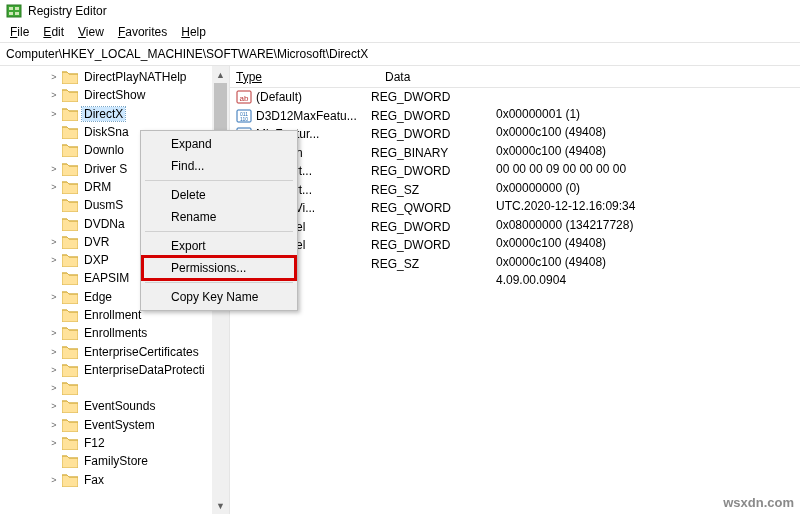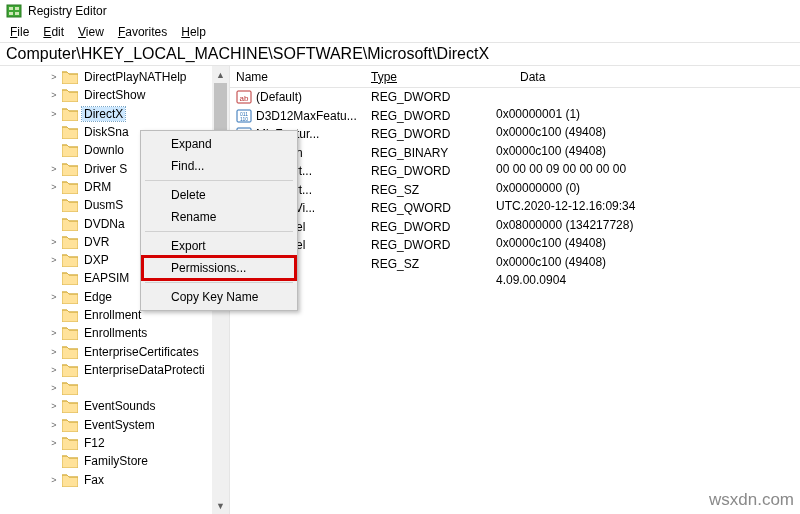--- a/index.html
+++ b/index.html
@@ -3,21 +3,21 @@
 <meta charset="utf-8">
 <style>
   * { box-sizing: border-box; font-family: "Segoe UI", Tahoma, sans-serif; }
   body { margin: 0; background: #fff; font-size: 12px; color: #000; width: 800px; height: 514px; overflow: hidden; position: relative; }
   .titlebar { height: 22px; display: flex; align-items: center; padding: 0 6px; }
   .titlebar .icon { width: 16px; height: 16px; margin-right: 6px; display: inline-block; }
   .titlebar .icon svg { width: 16px; height: 16px; }
   .menubar { height: 20px; display: flex; align-items: center; padding: 0 4px; gap: 2px; }
   .menubar .mitem { padding: 2px 6px; cursor: default; }
   .menubar .mitem .ul { text-decoration: underline; }
-  .addressbar { height: 24px; border-top: 1px solid #e5e5e5; border-bottom: 1px solid #e5e5e5; display: flex; align-items: center; padding: 0 6px; font-size: 16px; }
+  .addressbar { height: 24px; border-top: 1px solid #e5e5e5; border-bottom: 1px solid #e5e5e5; display: flex; align-items: center; padding: 0 6px; font-size: 12px; }
   .workarea { display: flex; height: calc(514px - 22px - 20px - 24px); }
   .treepane { width: 230px; border-right: 1px solid #e5e5e5; position: relative; overflow: hidden; }
   .treepane .scrollbar { position: absolute; right: 0; top: 0; width: 17px; height: 100%; background: #f0f0f0; display:flex; flex-direction:column; align-items:center; }
   .treepane .scrollbar .arrow { width:17px; height:17px; display:flex; align-items:center; justify-content:center; color:#606060; font-size:9px;}
   .treepane .scrollbar .track { flex:1; width:17px; position:relative;}
   .treepane .scrollbar .thumb { position:absolute; top:0; left:2px; width:13px; height:60px; background:#c2c2c2;}
   .tree { padding-top: 2px; }
   .node { height: 18.3px; display: flex; align-items: center; position: relative; white-space: nowrap; }
   .node .twisty { width: 12px; text-align: center; color: #6b6b6b; font-size: 10px; cursor: default; }
   .node .twisty.empty { visibility: hidden; }
@@ -38,21 +38,21 @@
   .row .cell.type { width: 125px; }
   .row .cell.data { flex: 1; margin-top: 33px; }
   .valicon { width:16px; height:16px; display:inline-block; flex-shrink:0;}
   .valicon svg { width:16px; height:16px; display:block;}
   
   .ctxmenu { position: absolute; left: 140px; top: 130px; width: 158px; background: #f0f0f0; border: 1px solid #bcbcbc; box-shadow: 2px 2px 4px rgba(0,0,0,.25); padding: 2px; z-index: 10; }
   .ctxmenu .ci { height: 22px; display: flex; align-items: center; padding: 0 22px 0 28px; position: relative; cursor: default; font-size:12px;}
   .ctxmenu .ci .sub { position:absolute; right:8px; font-size:10px; color:#404040;}
   .ctxmenu .sep { height: 1px; background: #d0d0d0; margin: 3px 2px; }
   .ctxmenu .ci.highlighted { outline: 3px solid #d40000; outline-offset: -1px; }
-  .watermark { position:absolute; right:6px; bottom:4px; font-size:17px; color:#8a8a8a;}
+  .watermark { position:absolute; right:6px; bottom:4px; font-size:13px; color:#8a8a8a;font-weight:bold;}
 </style>
 </head>
 <body>
 
 <div class="titlebar">
   <span class="icon">
     <svg viewBox="0 0 16 16">
         <rect x="1" y="2" width="14" height="12" fill="#3fa535" stroke="#2a7a22"></rect>
         <rect x="3" y="4" width="4" height="3" fill="#cde8b5"></rect>
         <rect x="9" y="4" width="4" height="3" fill="#cde8b5"></rect>
@@ -313,21 +313,20 @@
       <div class="arrow">▲</div>
       <div class="track">
           <div class="thumb"></div>
         </div>
       <div class="arrow">▼</div>
     </div>
   </div>
 
   <div class="listpane">
     <div class="listhdr">
-      <div class="col name">Name</div>
       <div class="col type">Type</div>
       <div class="col data">Data</div>
     </div>
     <div class="listbody" id="listbody">
         <div class="row">
           <div class="cell name">
             <span class="valicon">
               <svg viewBox="0 0 16 16">
                 <rect x="1" y="2" width="14" height="12" rx="1" fill="#fff" stroke="#b33"></rect>
                 <text x="8" y="12" font-size="8" text-anchor="middle" fill="#b33" font-family="Consolas">ab</text>

